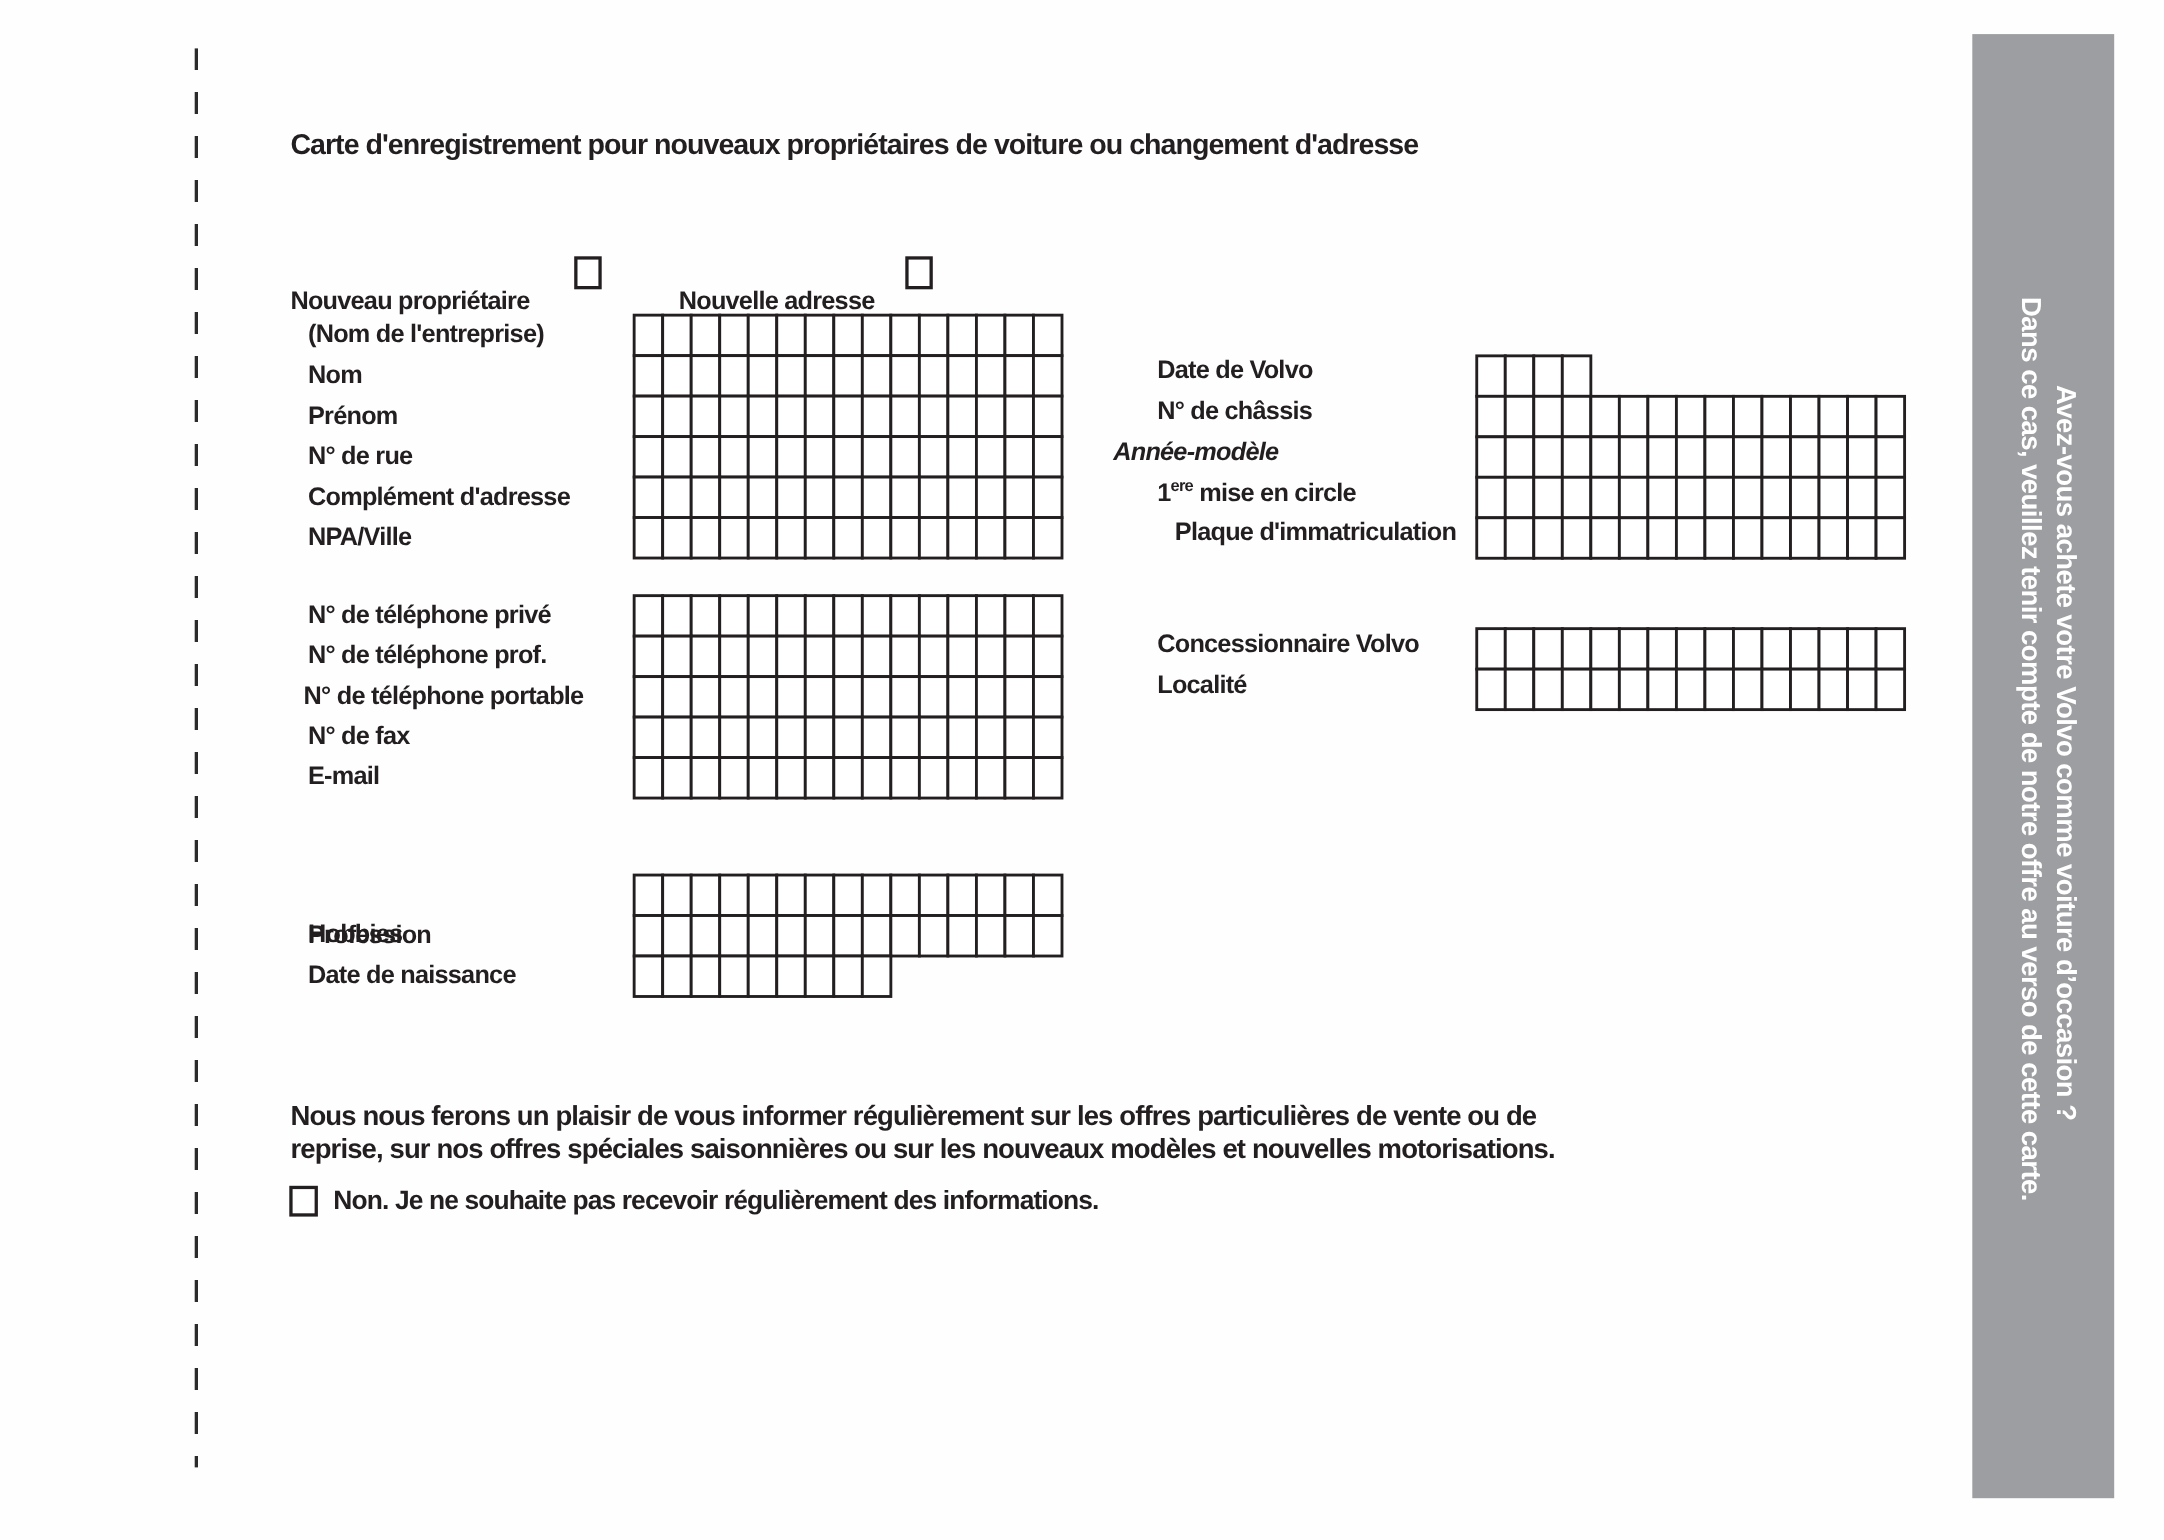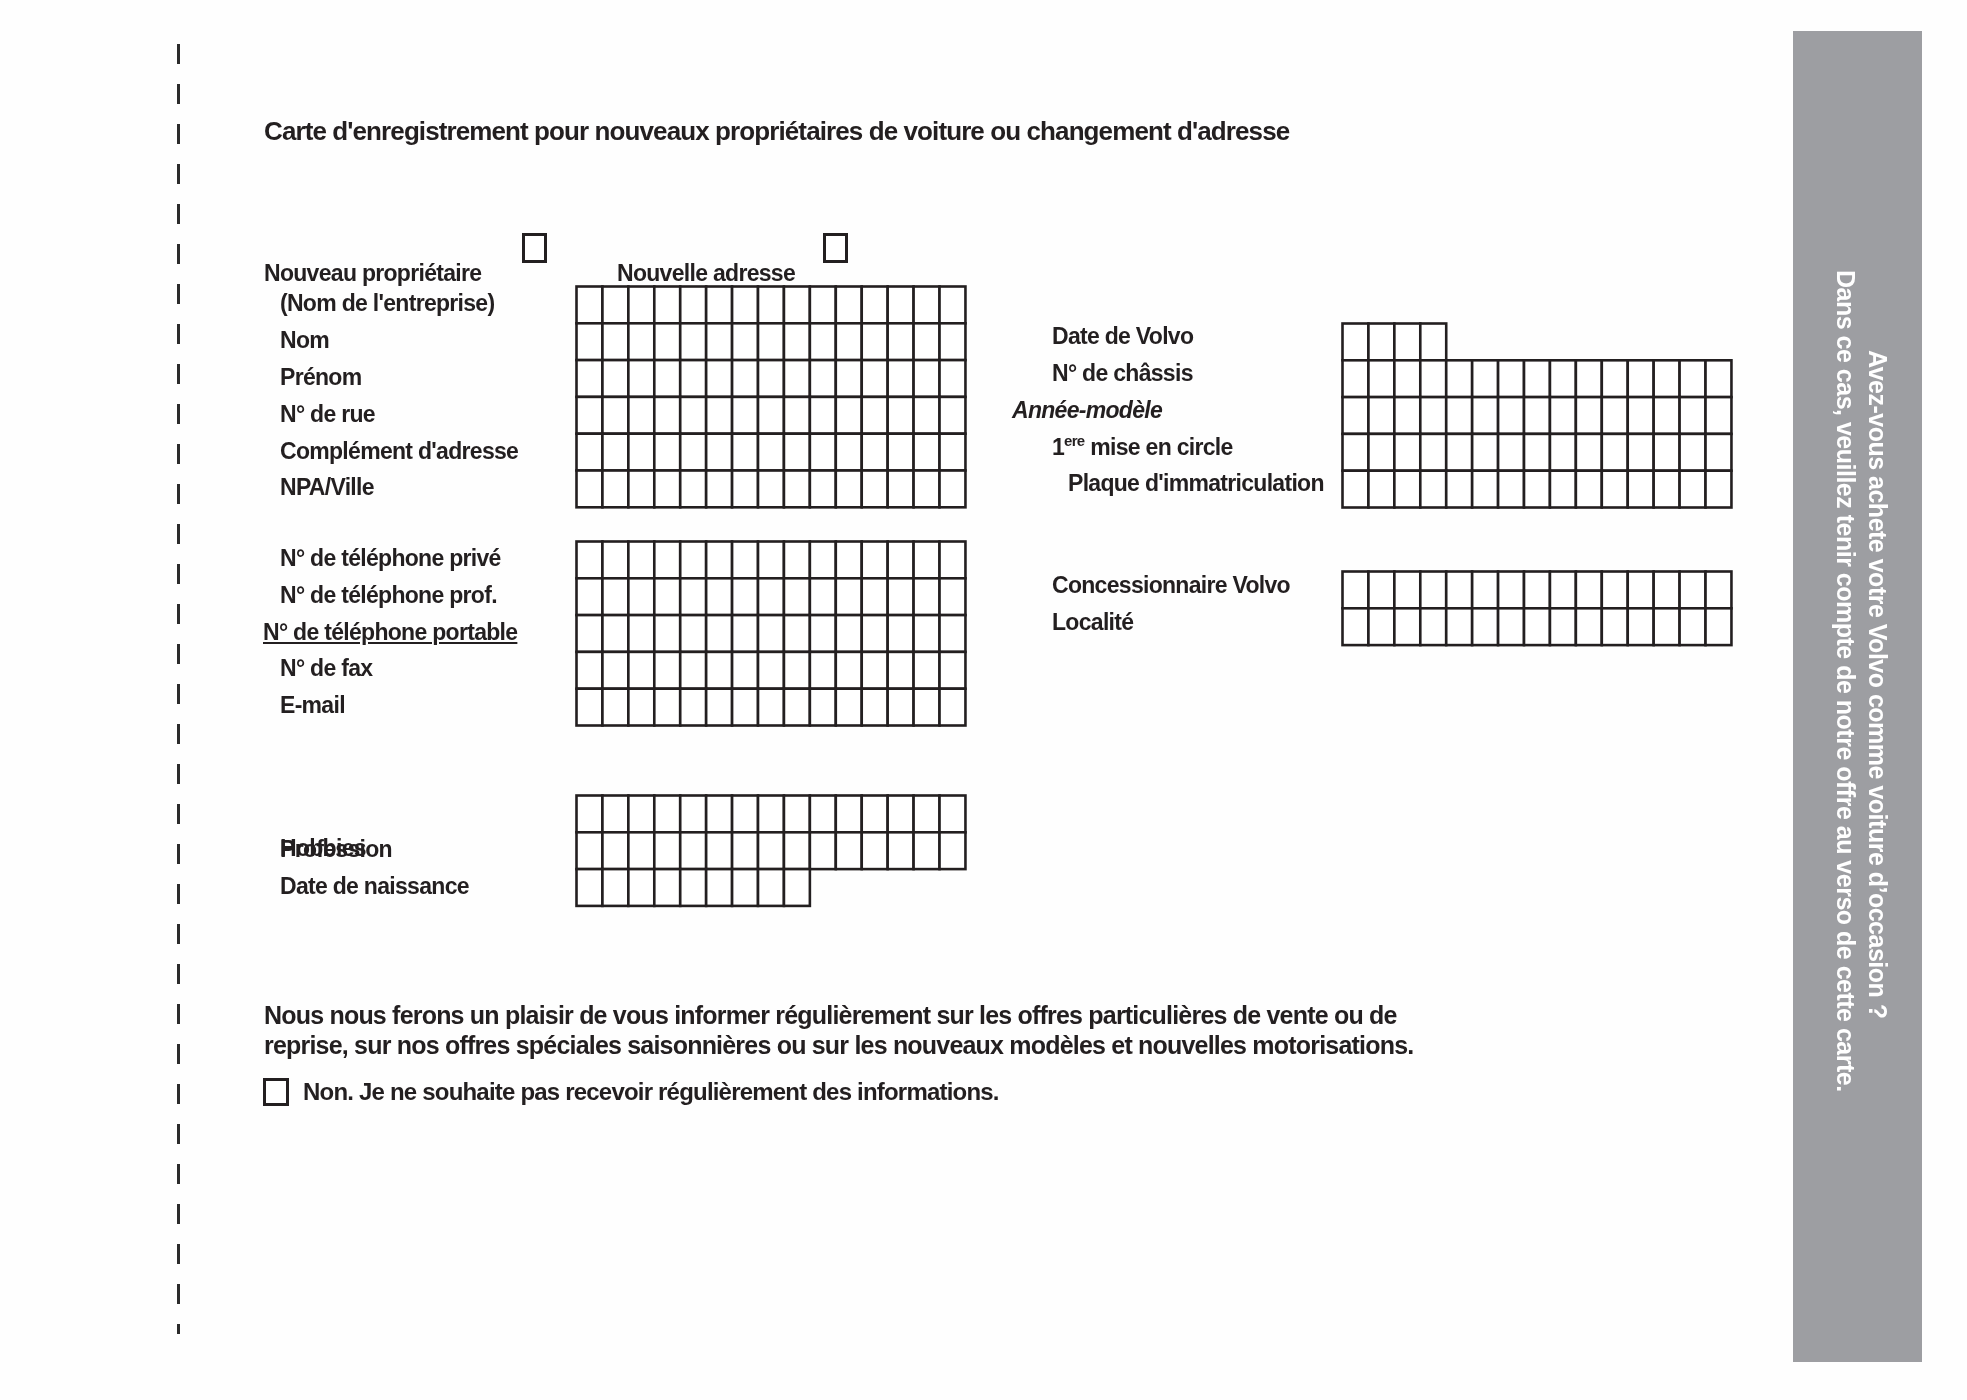--- a/index.html
+++ b/index.html
@@ -130,21 +130,21 @@
         <rect x="312.65999999999997" y="185.5" width="25.93" height="36.8" fill="#ffffff" stroke="#231f20" stroke-width="2.6"></rect>
         <rect x="338.59" y="185.5" width="25.93" height="36.8" fill="#ffffff" stroke="#231f20" stroke-width="2.6"></rect>
         <rect x="364.52" y="185.5" width="25.93" height="36.8" fill="#ffffff" stroke="#231f20" stroke-width="2.6"></rect>
       </svg>
     </div>
 </div>
 
 <div>
   <div class="lbl" style="left:280px; top:544px;">N° de téléphone privé</div>
   <div class="lbl" style="left:280px; top:581px;">N° de téléphone prof.</div>
-  <div class="lbl" style="left:263px; top:618px;text-decoration:underline;">N° de téléphone portable</div>
+  <div class="lbl" style="left:276px; top:618px;">N° de téléphone portable</div>
   <div class="lbl" style="left:280px; top:654px;">N° de fax</div>
   <div class="lbl" style="left:280px; top:691px;">E-mail</div>
   <div class="grid" style="left:575px; top:540px;">
       <svg width="392" height="187">
         <rect x="1.5" y="1.5" width="25.93" height="36.8" fill="#ffffff" stroke="#231f20" stroke-width="2.6"></rect>
         <rect x="27.43" y="1.5" width="25.93" height="36.8" fill="#ffffff" stroke="#231f20" stroke-width="2.6"></rect>
         <rect x="53.36" y="1.5" width="25.93" height="36.8" fill="#ffffff" stroke="#231f20" stroke-width="2.6"></rect>
         <rect x="79.28999999999999" y="1.5" width="25.93" height="36.8" fill="#ffffff" stroke="#231f20" stroke-width="2.6"></rect>
         <rect x="105.22" y="1.5" width="25.93" height="36.8" fill="#ffffff" stroke="#231f20" stroke-width="2.6"></rect>
         <rect x="131.15" y="1.5" width="25.93" height="36.8" fill="#ffffff" stroke="#231f20" stroke-width="2.6"></rect>

